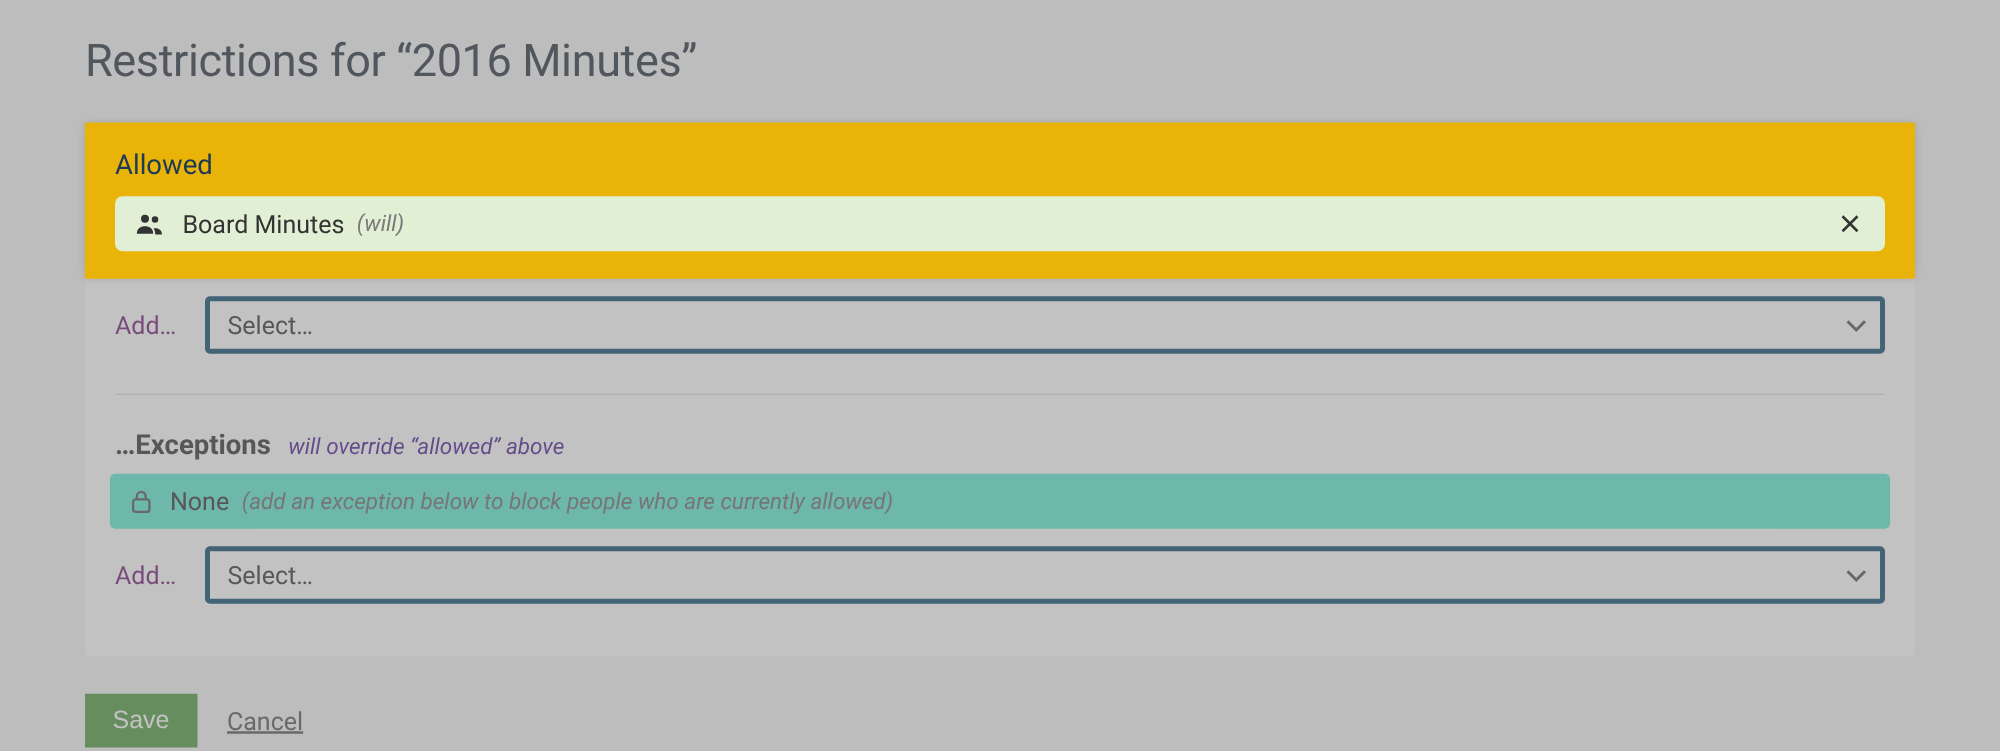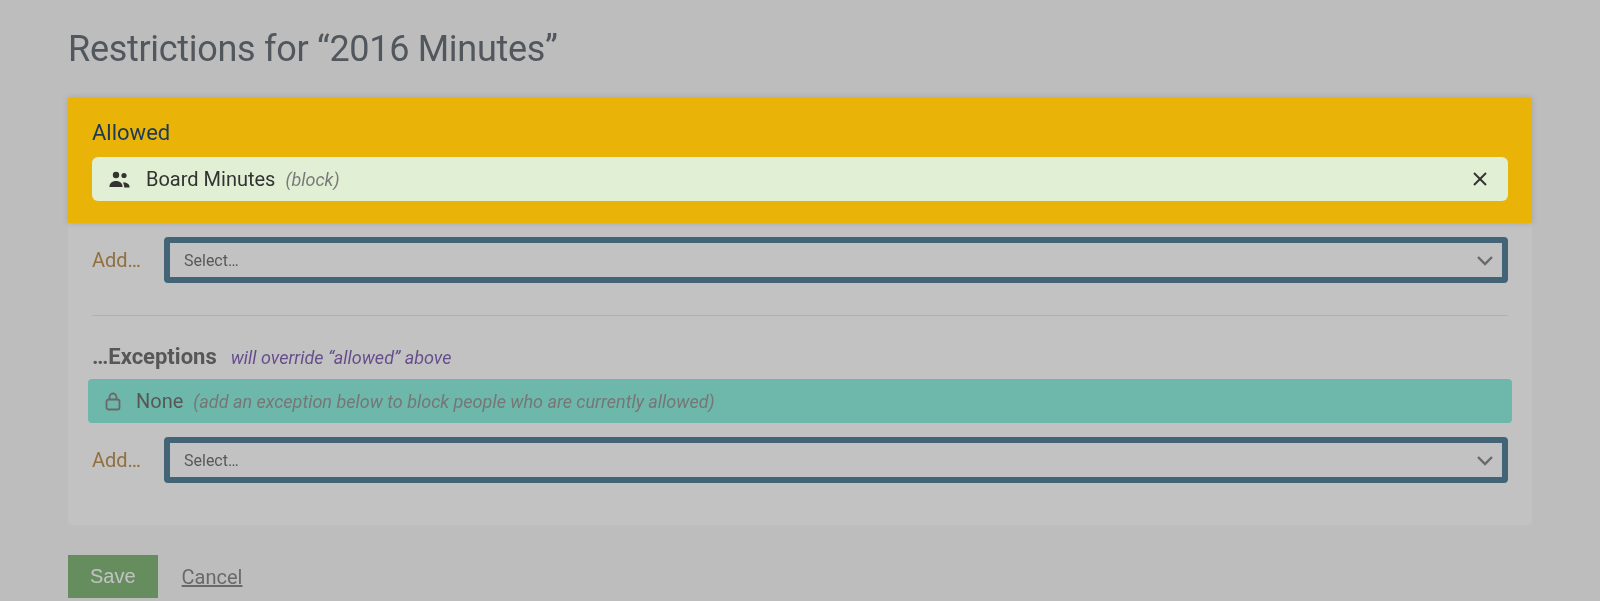--- a/index.html
+++ b/index.html
@@ -55,35 +55,35 @@
       display: flex;
       align-items: center;
     }
     .row {
       display: flex;
       align-items: center;
       padding: 14px 24px 14px 24px;
     }
     .row-label {
       font-size: 20px;
-      color: #a16207;
+      color: #701a75;
       width: 72px;
     }
     .select-wrap {
       flex: 1;
       position: relative;
     }
     .select-box {
       width: 100%;
       height: 46px;
-      border: 6px solid #0c4a6e;
+      border: 4px solid #0c4a6e;
       border-radius: 4px;
       background: #fff;
       padding: 0 44px 0 14px;
-      font-size: 16px;
+      font-size: 20px;
       color: #333;
       display: flex;
       align-items: center;
       cursor: pointer;
     }
     .select-caret {
       position: absolute;
       right: 14px;
       top: 50%;
       transform: translateY(-50%);
@@ -175,21 +175,21 @@
         <div class="pill">
           <span class="icon">
             <svg width="24" height="18" viewBox="0 0 24 18" fill="currentColor">
               <circle cx="8" cy="5" r="3.2"></circle>
               <circle cx="16" cy="5.5" r="2.6"></circle>
               <path d="M1.5 16.5c0-3.4 2.9-5.5 6.5-5.5s6.5 2.1 6.5 5.5v.5H1.5v-.5z"></path>
               <path d="M14.8 12.6c.4-.1.8-.1 1.2-.1 2.9 0 5.5 1.6 5.5 4.3v.7h-5.3c0-1.9-.5-3.6-1.4-4.9z"></path>
             </svg>
           </span>
           <span class="name">Board Minutes</span>
-          <span class="meta">(block)</span>
+          <span class="meta">(will)</span>
           <span class="spacer"></span>
           <span class="close-btn">
             <svg width="16" height="16" viewBox="0 0 16 16" stroke="currentColor" stroke-width="2" fill="none">
               <line x1="2" y1="2" x2="14" y2="14"></line>
               <line x1="14" y1="2" x2="2" y2="14"></line>
             </svg>
           </span>
         </div>
       </div>
     </div>

